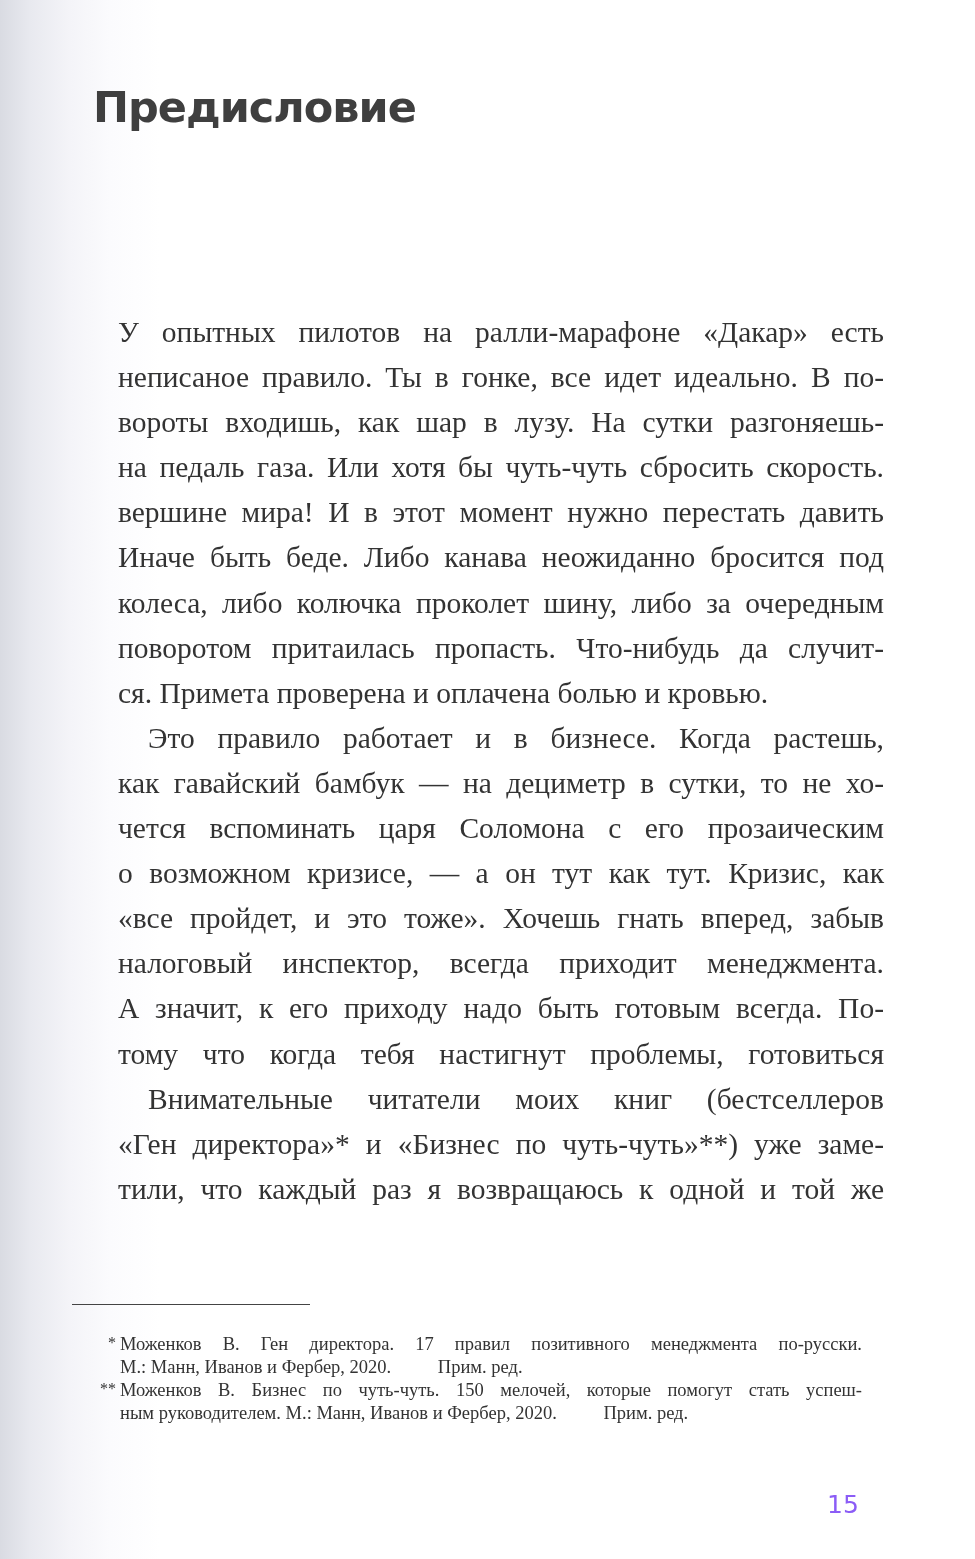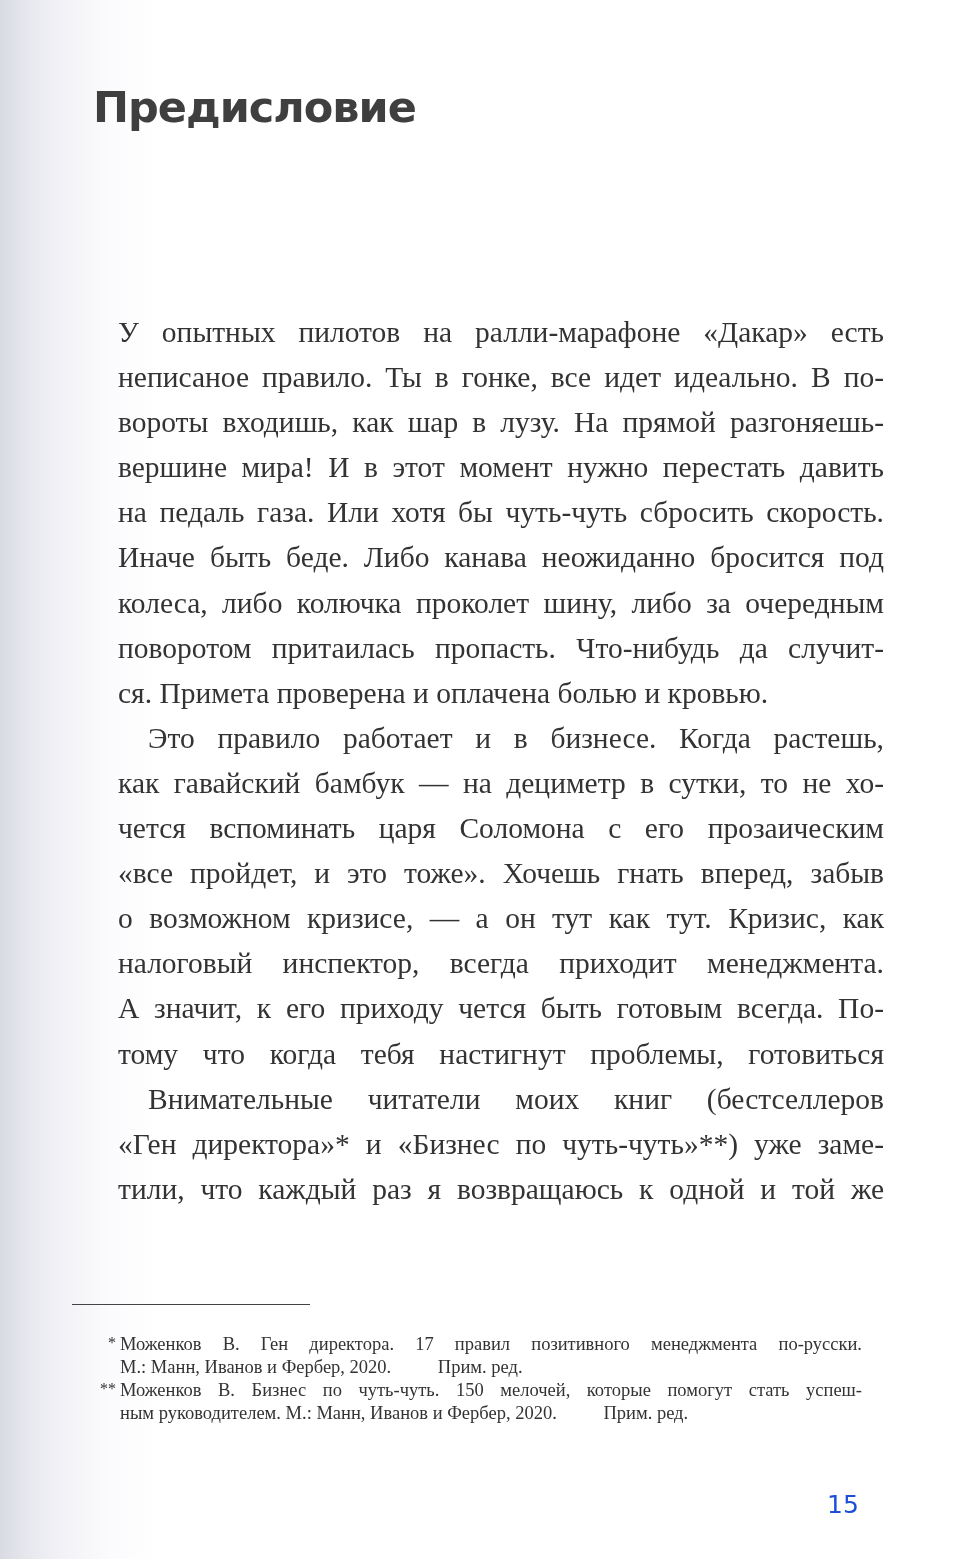--- a/index.html
+++ b/index.html
@@ -93,50 +93,50 @@
     }
     .fn-italic {
       margin-left: 42px;
     }
     .page-number {
       position: absolute;
       left: 827px;
       top: 1490px;
       font-family: "DejaVu Sans", sans-serif;
       font-size: 25px;
-      color: #1d4ed8;
+      color: #8b5cf6;
       text-align: right;
     }
   </style>
 </head>
 <body>
 
 <div class="page">
 
   <h1 class="title">Предисловие</h1>
 
   <div class="body-text">
 
     <span class="line">У опытных пилотов на ралли-марафоне «Дакар» есть</span>
     <span class="line">неписаное правило. Ты в гонке, все идет идеально. В по-</span>
-    <span class="line">вороты входишь, как шар в лузу. На прямой разгоняешь-</span>
+    <span class="line">вороты входишь, как шар в лузу. На сутки разгоняешь-</span>
+    <span class="line">на педаль газа. Или хотя бы чуть-чуть сбросить скорость.</span>
     <span class="line">вершине мира! И в этот момент нужно перестать давить</span>
-    <span class="line">на педаль газа. Или хотя бы чуть-чуть сбросить скорость.</span>
     <span class="line">Иначе быть беде. Либо канава неожиданно бросится под</span>
     <span class="line">колеса, либо колючка проколет шину, либо за очередным</span>
     <span class="line">поворотом притаилась пропасть. Что-нибудь да случит-</span>
     <span class="line last">ся. Примета проверена и оплачена болью и кровью.</span>
 
     <span class="line indent">Это правило работает и в бизнесе. Когда растешь,</span>
     <span class="line">как гавайский бамбук — на дециметр в сутки, то не хо-</span>
     <span class="line">чется вспоминать царя Соломона с его прозаическим</span>
+    <span class="line">о возможном кризисе, — а он тут как тут. Кризис, как</span>
     <span class="line">«все пройдет, и это тоже». Хочешь гнать вперед, забыв</span>
-    <span class="line">о возможном кризисе, — а он тут как тут. Кризис, как</span>
     <span class="line">налоговый инспектор, всегда приходит менеджмента.</span>
-    <span class="line">А значит, к его приходу чется быть готовым всегда. По-</span>
+    <span class="line">А значит, к его приходу надо быть готовым всегда. По-</span>
     <span class="line">тому что когда тебя настигнут проблемы, готовиться</span>
 
     <span class="line indent">Внимательные читатели моих книг (бестселлеров</span>
     <span class="line">«Ген директора»* и «Бизнес по чуть-чуть»**) уже заме-</span>
     <span class="line">тили, что каждый раз я возвращаюсь к одной и той же</span>
   </div>
 
   <div class="footnote-rule"></div>
 
   <div class="footnotes">

